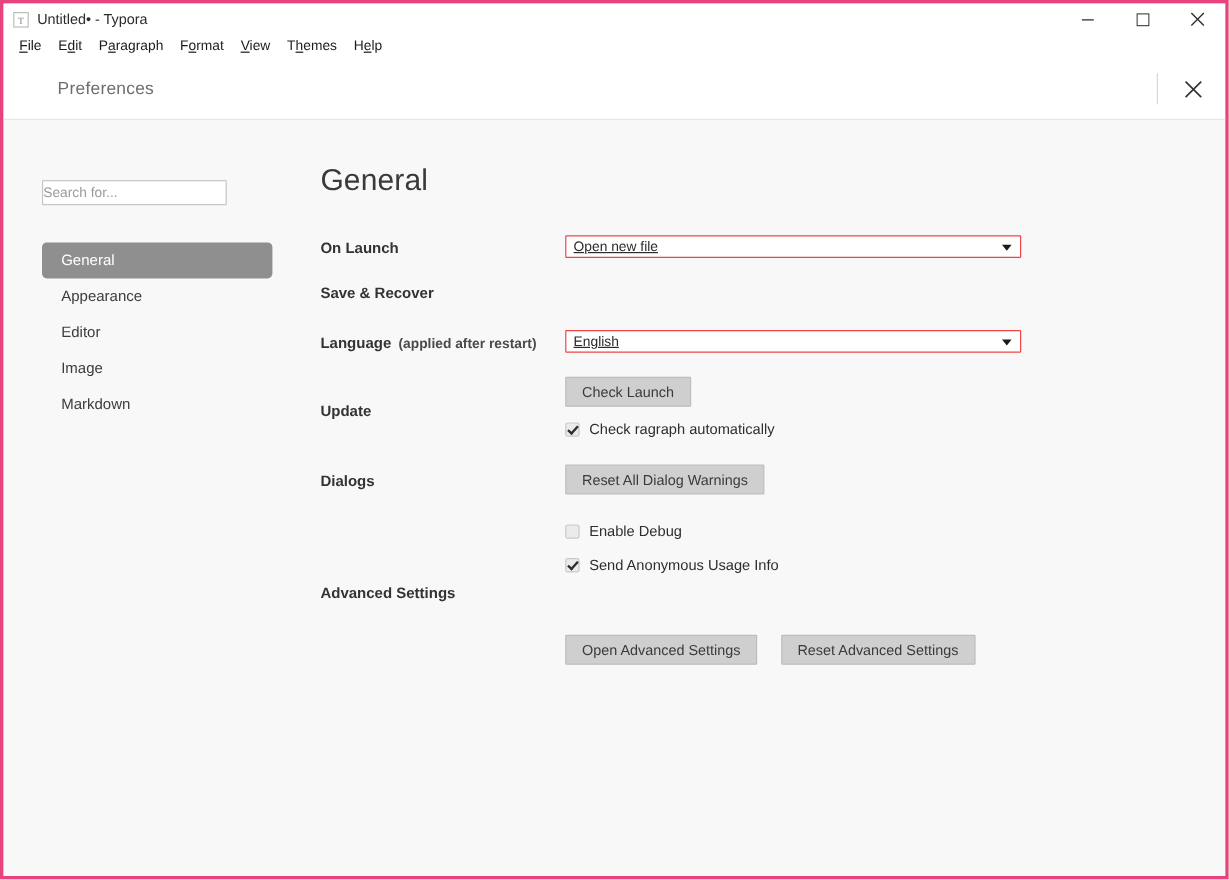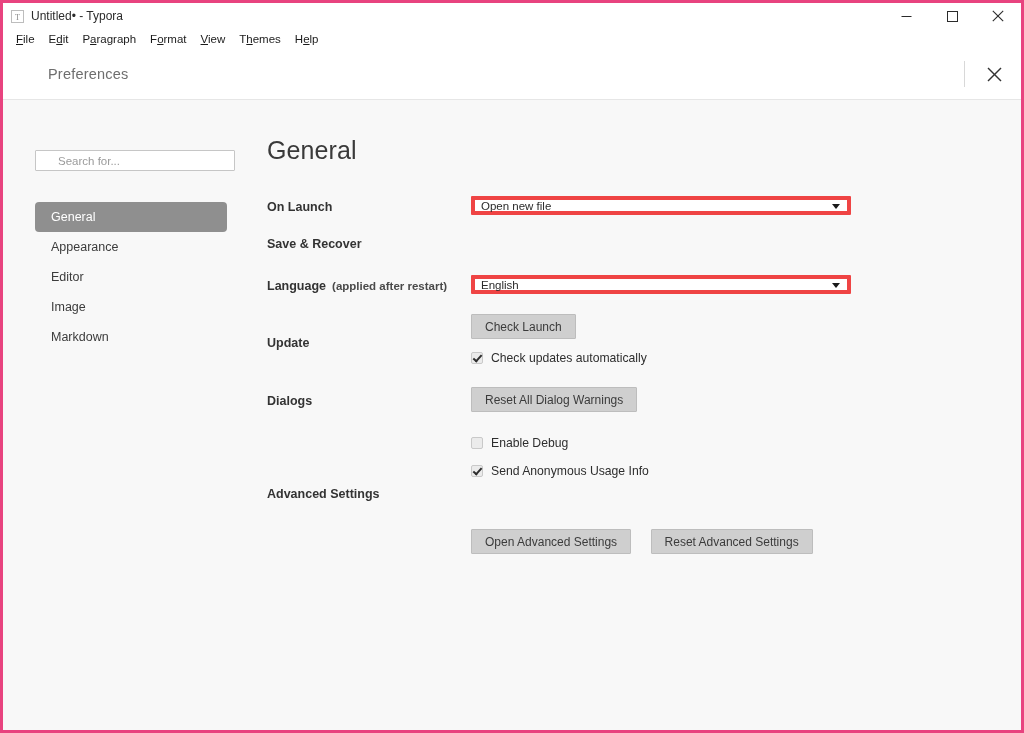--- a/index.html
+++ b/index.html
@@ -140,30 +140,30 @@
 
   
   #sidebar {
     width: 250px;
     flex: 0 0 250px;
     padding-top: 50px;
     box-sizing: border-box;
   }
   #search-input {
     display: block;
-    width: 200px;
+    width: 154px;
     height: 21px;
     margin: 0 0 0 32px;
     box-sizing: border-box;
     border: 1px solid #c6c6c6;
     background: #ffffff;
     font-family: "Liberation Sans", sans-serif;
     font-size: 11.5px;
     color: #555;
-    padding: 0 22px;
+    padding: 0 0;
     outline: none;
     border-radius: 1px;
   }
   #search-input::placeholder { color: #9b9b9b; }
 
   #nav-list {
     margin-top: 31px;
     padding: 0 26px 0 32px;
   }
   .nav-item {
@@ -219,30 +219,31 @@
     color: #4a4a4a;
     margin-left: 6px;
   }
   .field-control { flex: 1 1 auto; min-width: 0; }
 
   
   .pref-select {
     width: 380px;
     height: 19px;
     box-sizing: border-box;
-    border: 4px solid #ef4444;
+    border: 1px solid #ef4444;
     background: #ffffff;
     font-family: "Liberation Sans", sans-serif;
     font-size: 11.5px;
     color: #2b2b2b;
     padding: 0 6px;
     position: relative;
     display: flex;
     align-items: center;
     border-radius: 1px;
+    text-decoration: underline;
   }
   .pref-select .caret {
     position: absolute;
     right: 7px;
     top: 50%;
     margin-top: -2px;
     width: 0; height: 0;
     border-left: 4px solid transparent;
     border-right: 4px solid transparent;
     border-top: 5px solid #1a1a1a;
@@ -417,21 +418,21 @@
 
       <div class="gap-20"></div>
 
       <div class="field-row">
         <div class="field-label">Update</div>
         <div class="field-control">
           <div class="pref-btn">Check Launch</div>
           <div class="gap-8"></div>
           <div class="cb-row">
             <span class="cbox checked"></span>
-            <span class="cb-label">Check updates automatically</span>
+            <span class="cb-label">Check ragraph automatically</span>
           </div>
         </div>
       </div>
 
       <div class="gap-18"></div>
 
       <div class="field-row">
         <div class="field-label">Dialogs</div>
         <div class="field-control">
           <div class="pref-btn">Reset All Dialog Warnings</div>

